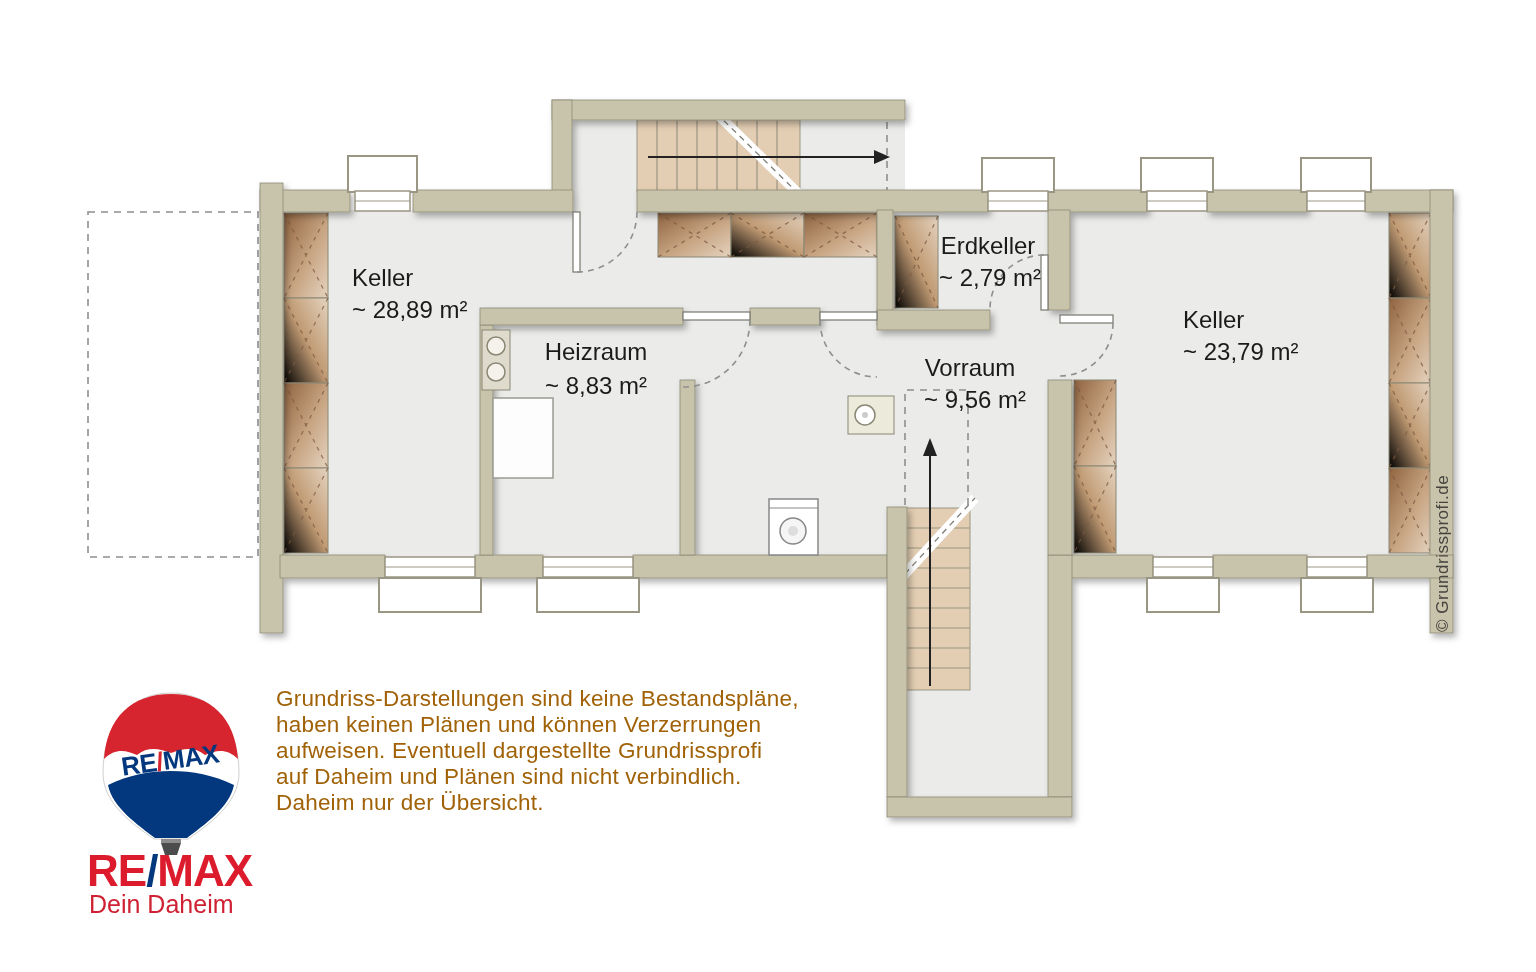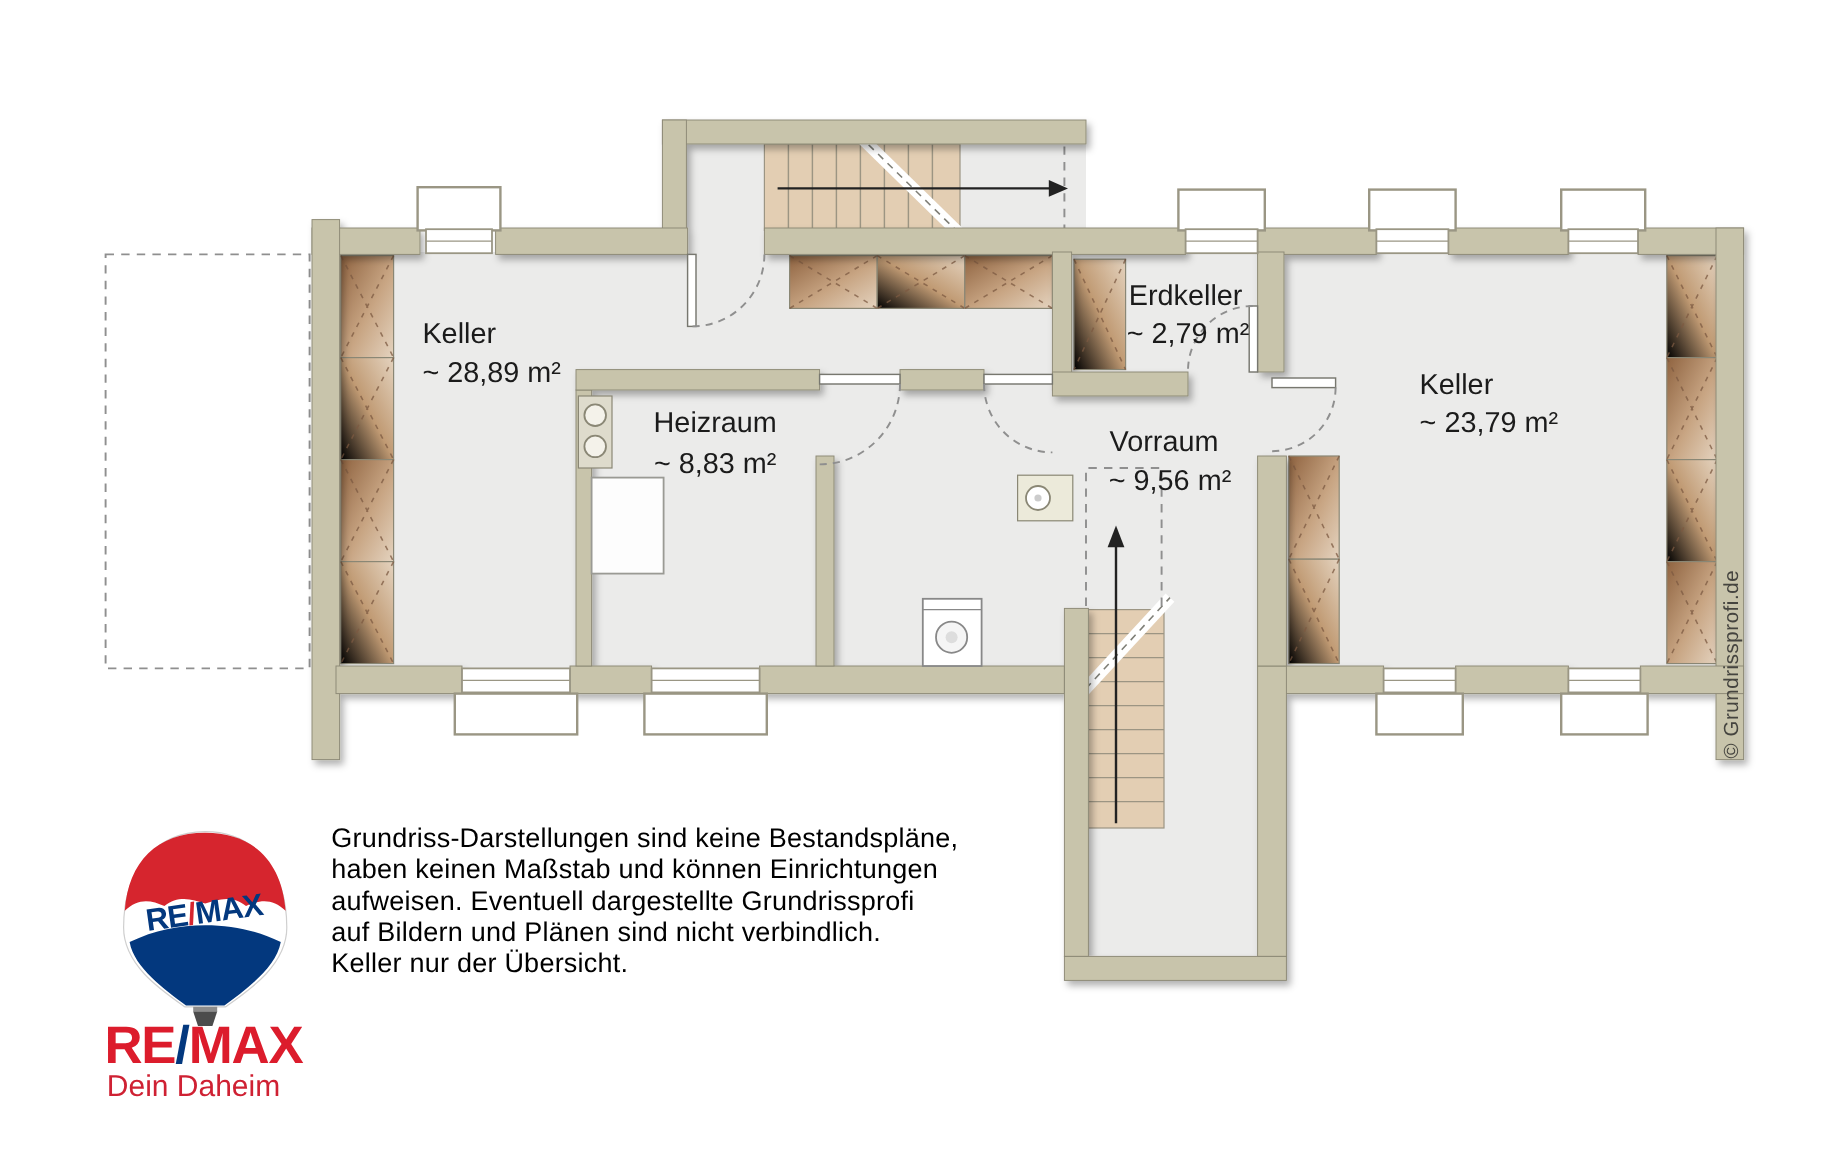--- a/index.html
+++ b/index.html
@@ -4,21 +4,21 @@
 <style>
   html,body{margin:0;padding:0;}
   body{width:1536px;height:972px;background:#ffffff;position:relative;overflow:hidden;
        font-family:"Liberation Sans",sans-serif;}
   .stage{position:absolute;inset:0;}
   svg.plan{position:absolute;left:0;top:0;}
   .room-name{font-size:24px;fill:#1b1b1b;}
   .room-area{font-size:24px;fill:#1b1b1b;}
   .watermark{font-size:17px;fill:#45443f;letter-spacing:.5px;}
   .disclaimer{position:absolute;left:276px;top:686px;font-size:22.5px;line-height:26px;
-              color:#000000;letter-spacing:.2px;white-space:nowrap;}
+              color:#a16207;letter-spacing:.2px;white-space:nowrap;}
   svg.logo{position:absolute;left:85px;top:666px;}
   .wall{fill:#c8c4ab;stroke:#8d8a76;stroke-width:.8;}
   .floor{fill:#ebebea;}
   .winpane{fill:#ffffff;stroke:#9a9684;stroke-width:1.5;}
   .well{fill:#ffffff;stroke:#9a9684;stroke-width:2;}
   .leaf{fill:#ffffff;stroke:#77776f;stroke-width:1.2;}
   .arc{fill:none;stroke:#8f8f8f;stroke-width:1.6;stroke-dasharray:6 5;}
   .tread{stroke:#9c9583;stroke-width:1.2;}
   .stairfill{fill:#e3ceb3;stroke:#9c9583;stroke-width:1;}
   .cutwhite{stroke:#ffffff;stroke-width:10;fill:none;}
@@ -259,24 +259,24 @@
 
     <text class="room-name" x="1183" y="328">Keller</text>
     <text class="room-area" x="1183" y="360">~ 23,79 m²</text>
   </g>
 
   <text class="watermark" transform="translate(1448,632) rotate(-90)">© Grundrissprofi.de</text>
 </svg>
 
 <div class="disclaimer">
   <div>Grundriss-Darstellungen sind keine Bestandspläne,</div>
-  <div>haben keinen Maßstab und können Einrichtungen</div>
+  <div>haben keinen Plänen und können Verzerrungen</div>
   <div>aufweisen. Eventuell dargestellte Grundrissprofi</div>
-  <div>auf Bildern und Plänen sind nicht verbindlich.</div>
-  <div>Keller nur der Übersicht.</div>
+  <div>auf Daheim und Plänen sind nicht verbindlich.</div>
+  <div>Daheim nur der Übersicht.</div>
 </div>
 
 <svg class="logo" width="280" height="264" viewBox="0 0 280 264">
   <g>
     <path d="M18 107 C18 60 44 27 86 27 C128 27 154 60 154 107 C154 138 123 159 103 173 L69 173 C49 159 18 138 18 107 Z" fill="#ffffff" stroke="#cfcfcf" stroke-width="1"></path>
     <path d="M19 93 C22 52 46 28 86 28 C126 28 150 52 153 93 C142 82 131 84 120 89 C109 80 97 83 86 87 C75 83 63 80 52 89 C41 84 30 82 19 93 Z" fill="#d6252e"></path>
     <path d="M23 119 C44 109 64 105 86 105 C108 105 128 109 149 119 C145 141 119 159 102 172 L70 172 C53 159 27 141 23 119 Z" fill="#03387e"></path>
     <text transform="rotate(-8 86 100)" x="86" y="103" text-anchor="middle" font-size="26" font-weight="bold" letter-spacing="-0.5">
       <tspan fill="#03387e">RE</tspan><tspan fill="#d6252e">/</tspan><tspan fill="#03387e">MAX</tspan>
     </text>

